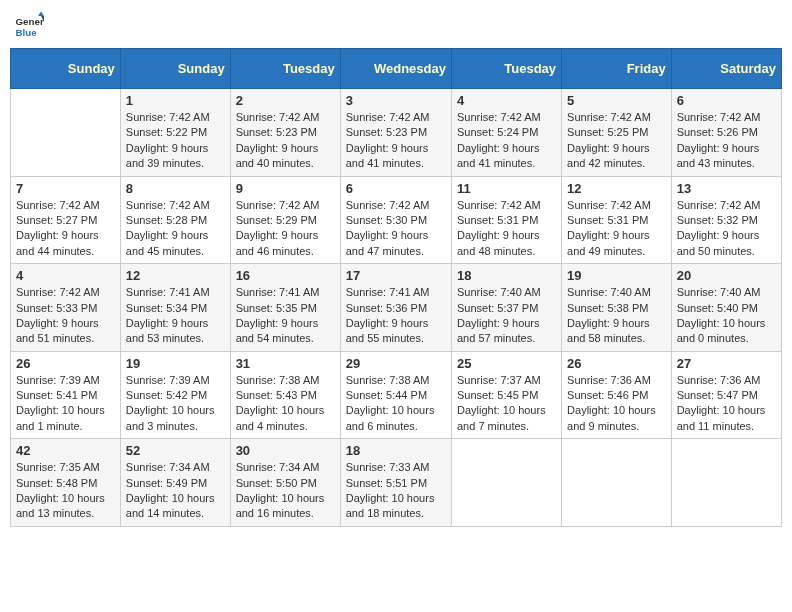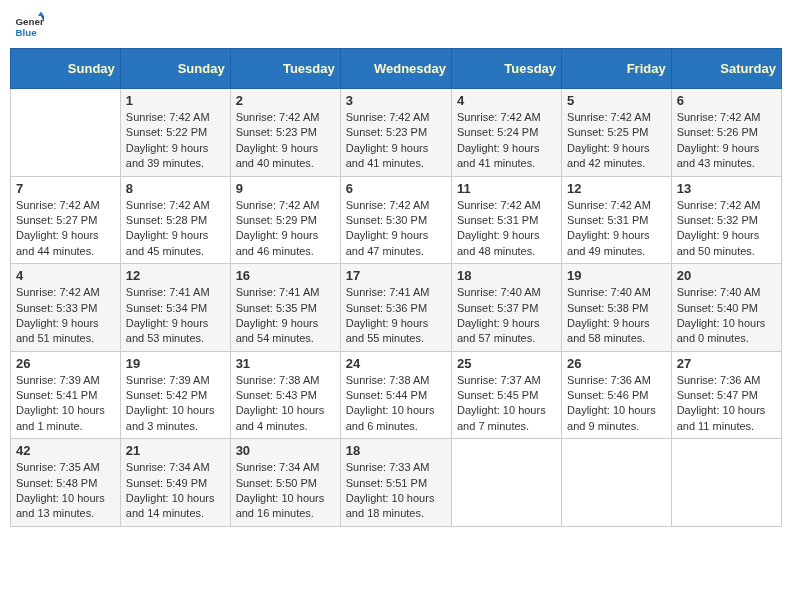--- a/index.html
+++ b/index.html
@@ -210,21 +210,21 @@
         </td>
         <td>
           <span class="day-number">19</span>
           <div class="day-info">Sunrise: 7:39 AM<br>Sunset: 5:42 PM<br>Daylight: 10 hours<br>and 3 minutes.</div>
         </td>
         <td>
           <span class="day-number">31</span>
           <div class="day-info">Sunrise: 7:38 AM<br>Sunset: 5:43 PM<br>Daylight: 10 hours<br>and 4 minutes.</div>
         </td>
         <td>
-          <span class="day-number">24</span>
+          <span class="day-number">29</span>
           <div class="day-info">Sunrise: 7:38 AM<br>Sunset: 5:44 PM<br>Daylight: 10 hours<br>and 6 minutes.</div>
         </td>
         <td>
           <span class="day-number">25</span>
           <div class="day-info">Sunrise: 7:37 AM<br>Sunset: 5:45 PM<br>Daylight: 10 hours<br>and 7 minutes.</div>
         </td>
         <td>
           <span class="day-number">26</span>
           <div class="day-info">Sunrise: 7:36 AM<br>Sunset: 5:46 PM<br>Daylight: 10 hours<br>and 9 minutes.</div>
         </td>
@@ -232,21 +232,21 @@
           <span class="day-number">27</span>
           <div class="day-info">Sunrise: 7:36 AM<br>Sunset: 5:47 PM<br>Daylight: 10 hours<br>and 11 minutes.</div>
         </td>
       </tr>
       <tr>
         <td>
           <span class="day-number">42</span>
           <div class="day-info">Sunrise: 7:35 AM<br>Sunset: 5:48 PM<br>Daylight: 10 hours<br>and 13 minutes.</div>
         </td>
         <td>
-          <span class="day-number">21</span>
+          <span class="day-number">52</span>
           <div class="day-info">Sunrise: 7:34 AM<br>Sunset: 5:49 PM<br>Daylight: 10 hours<br>and 14 minutes.</div>
         </td>
         <td>
           <span class="day-number">30</span>
           <div class="day-info">Sunrise: 7:34 AM<br>Sunset: 5:50 PM<br>Daylight: 10 hours<br>and 16 minutes.</div>
         </td>
         <td>
           <span class="day-number">18</span>
           <div class="day-info">Sunrise: 7:33 AM<br>Sunset: 5:51 PM<br>Daylight: 10 hours<br>and 18 minutes.</div>
         </td>

